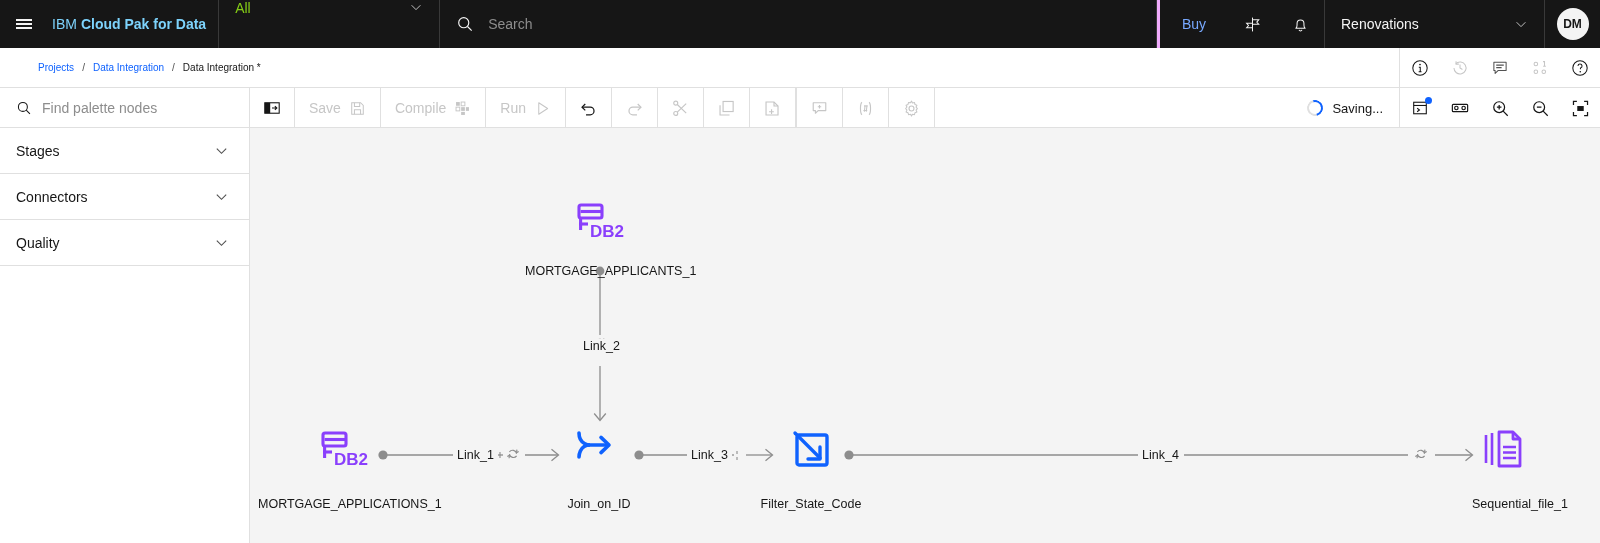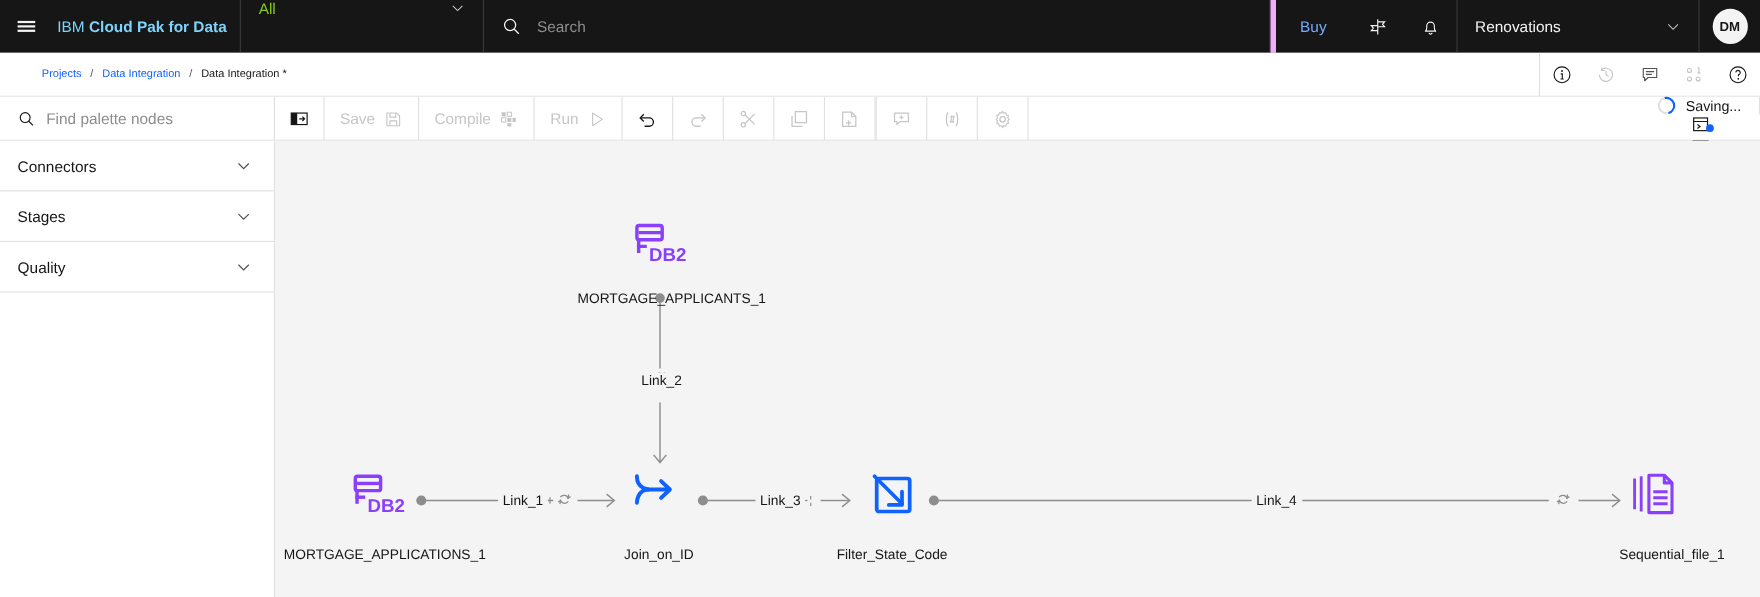--- a/index.html
+++ b/index.html
@@ -32,21 +32,21 @@
     padding: 0 16px; border-left: 1px solid #393939; border-right: 1px solid #393939;
     color: #84cc16; font-size: 14px; cursor: pointer;
   }
   .hdr-search {
     flex: 1; display: flex; align-items: center; padding: 0 16px;
     border-right: 1px solid #393939; gap: 14px;
   }
   .hdr-search .ph { color: #8d8d8d; font-size: 14px; }
   .hdr-buy {
     display: flex; align-items: center; padding: 0 22px; color: #78a9ff;
-    font-size: 14px; cursor: pointer; border-left: 5px solid #f0abfc;
+    font-size: 14px; cursor: pointer; border-left: 3px solid #f0abfc;
   }
   .hdr-ic {
     width: 48px; display: flex; align-items: center; justify-content: center;
     cursor: pointer;
   }
   .hdr-tenant {
     width: 220px; display: flex; align-items: center; justify-content: space-between;
     padding: 0 16px; border-left: 1px solid #393939;
     color: #f4f4f4; font-size: 14px; cursor: pointer;
   }
@@ -91,21 +91,21 @@
   .palette-search .ph { color: #8d8d8d; font-size: 14px; }
   .tb-left { display: flex; align-items: center; height: 40px; }
   .tb-btn {
     height: 40px; display: flex; align-items: center; gap: 8px;
     padding: 0 14px; font-size: 14px; cursor: pointer;
     border-right: 1px solid #e0e0e0;
   }
   .tb-btn.disabled { color: #c6c6c6; cursor: default; }
   .tb-btn.iconic { padding: 0 13px; }
   .tb-sep { width: 1px; height: 40px; background: #e0e0e0; }
-  .tb-right { margin-left: auto; display: flex; align-items: center; height: 40px; flex-direction: column; }
+  .tb-right { margin-left: auto; display: flex; align-items: center; height: 40px; }
   .saving {
     display: flex; align-items: center; gap: 9px; padding: 0 16px; height: 40px;
     font-size: 13px; color: #161616; border-right: 1px solid #e0e0e0;
   }
   .spinner {
     width: 16px; height: 16px; border-radius: 50%;
     border: 2px solid #e0e0e0; border-top-color: #0f62fe; border-right-color: #0f62fe;
     transform: rotate(30deg);
   }
   .tb-right .ic {
@@ -382,27 +382,27 @@
         <svg width="19" height="19" viewBox="0 0 20 20">
           <path d="M2.6 6.2V2.6h3.6M13.8 2.6h3.6v3.6M17.4 13.8v3.6h-3.6M6.2 17.4H2.6v-3.6" fill="none" stroke="#161616" stroke-width="1.3"></path>
           <rect x="6.6" y="7.4" width="6.8" height="5.2" fill="#161616"></rect>
         </svg>
       </div>
     </div>
   </div>
 
   <div class="palette">
     <div class="pal-cat">
-      <span>Connectors</span>
+      <span>Stages</span>
       <svg width="15" height="15" viewBox="0 0 16 16">
         <path d="M3 6l5 5 5-5" fill="none" stroke="#525252" stroke-width="1.2"></path>
       </svg>
     </div>
     <div class="pal-cat">
-      <span>Stages</span>
+      <span>Connectors</span>
       <svg width="15" height="15" viewBox="0 0 16 16">
         <path d="M3 6l5 5 5-5" fill="none" stroke="#525252" stroke-width="1.2"></path>
       </svg>
     </div>
     <div class="pal-cat">
       <span>Quality</span>
       <svg width="15" height="15" viewBox="0 0 16 16">
         <path d="M3 6l5 5 5-5" fill="none" stroke="#525252" stroke-width="1.2"></path>
       </svg>
     </div>

